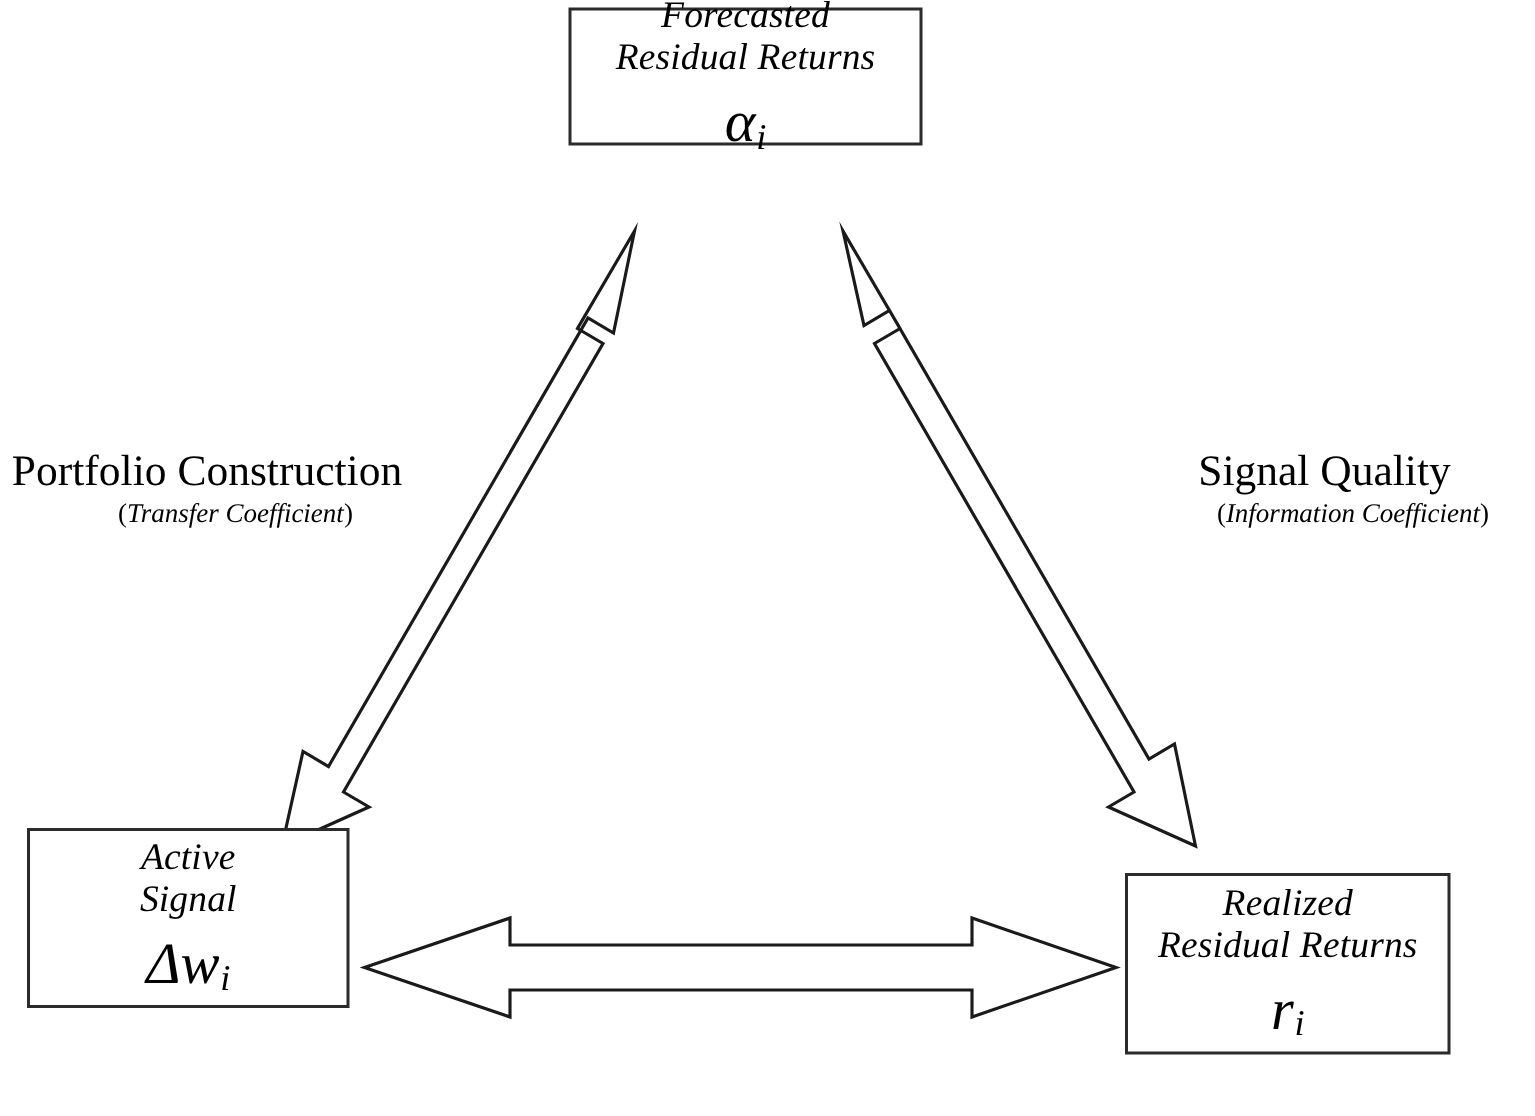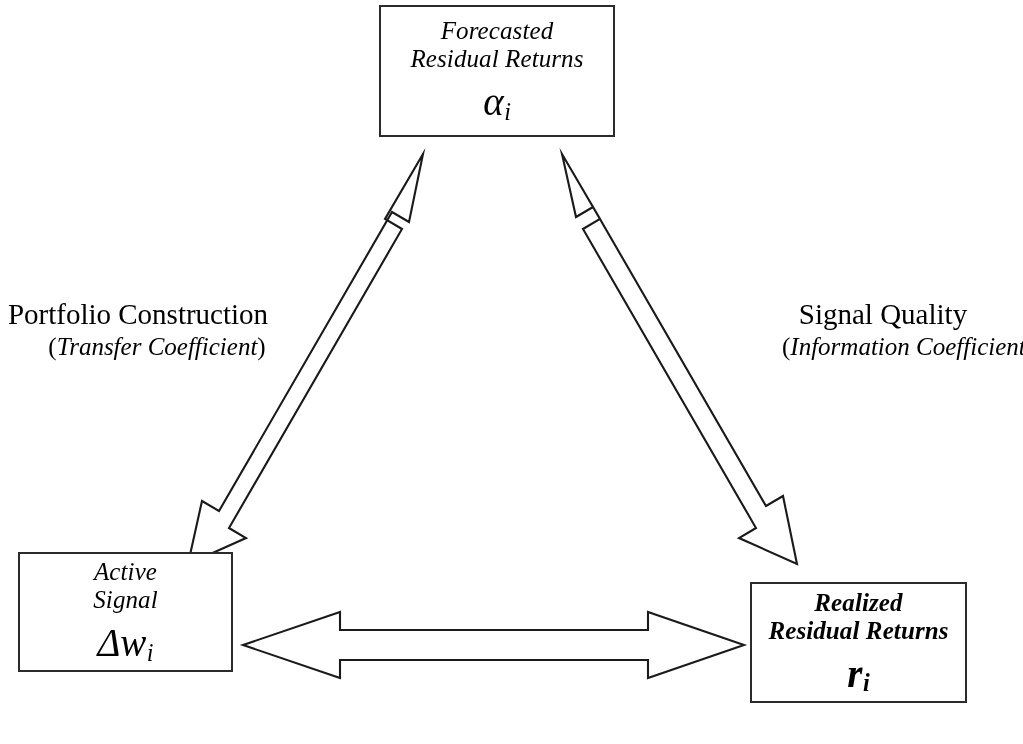--- a/index.html
+++ b/index.html
@@ -54,34 +54,33 @@
     font-size: 0.62em;
     font-style: italic;
     vertical-align: -0.18em;
     margin-left: 0.5px;
   }
 
   #box-forecasted {
     left: 379px;
     top: 5px;
     width: 236px;
-    height: 132px;
+    height: 92px;
   }
   #box-active-weights {
     left: 18px;
     top: 552px;
     width: 215px;
     height: 120px;
   }
   #box-realized {
     left: 750px;
     top: 582px;
     width: 217px;
     height: 121px;
-    font-weight: bold;
   }
 
   
   #arrow-layer {
     position: absolute;
     left: 0;
     top: 0;
     width: 1023px;
     height: 744px;
     pointer-events: none;
@@ -101,21 +100,21 @@
     line-height: 1.22;
     white-space: nowrap;
   }
   .edge-label .label-main {
     display: block;
     font-size: 29px;
     font-style: normal;
   }
   .edge-label .label-sub {
     display: block;
-    font-size: 25px;
+    font-size: 18px;
     font-style: italic;
     padding-left: 38px;
   }
   .edge-label .paren {
     font-style: normal;
   }
 
   #label-portfolio-construction {
     left: 0px;
     top: 297px;

